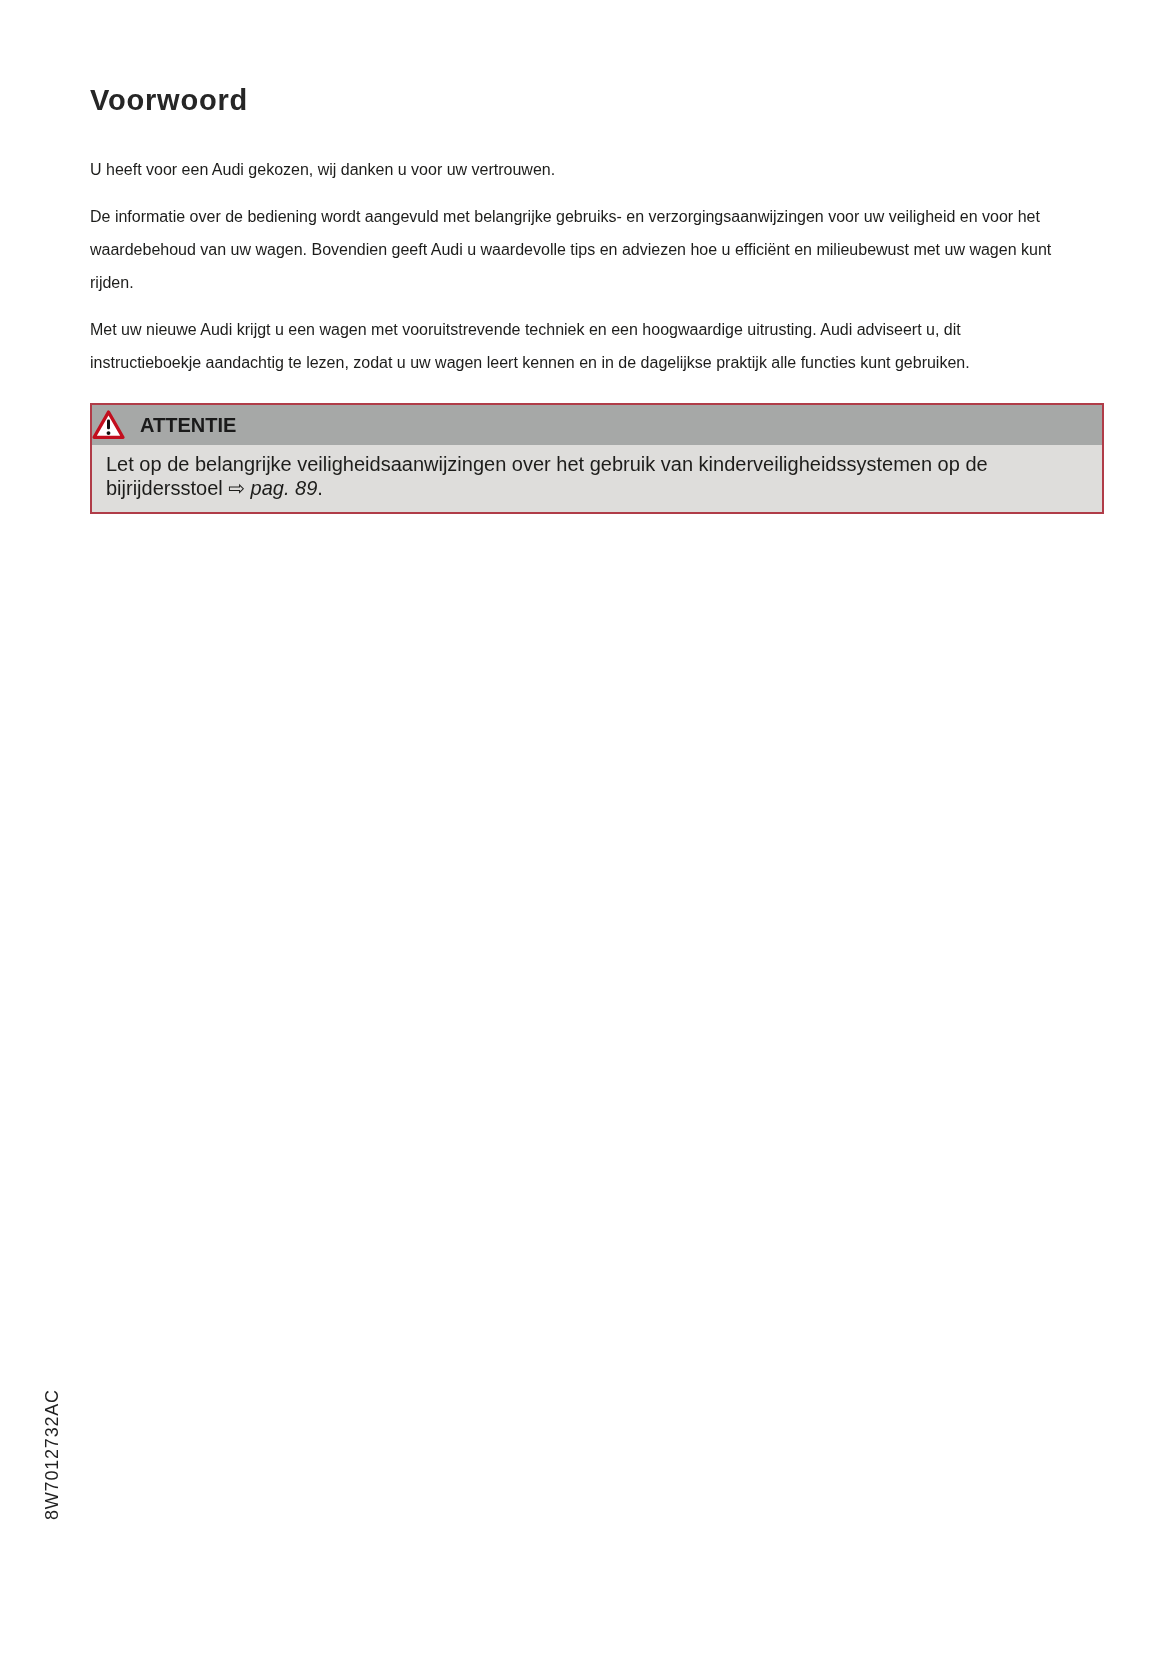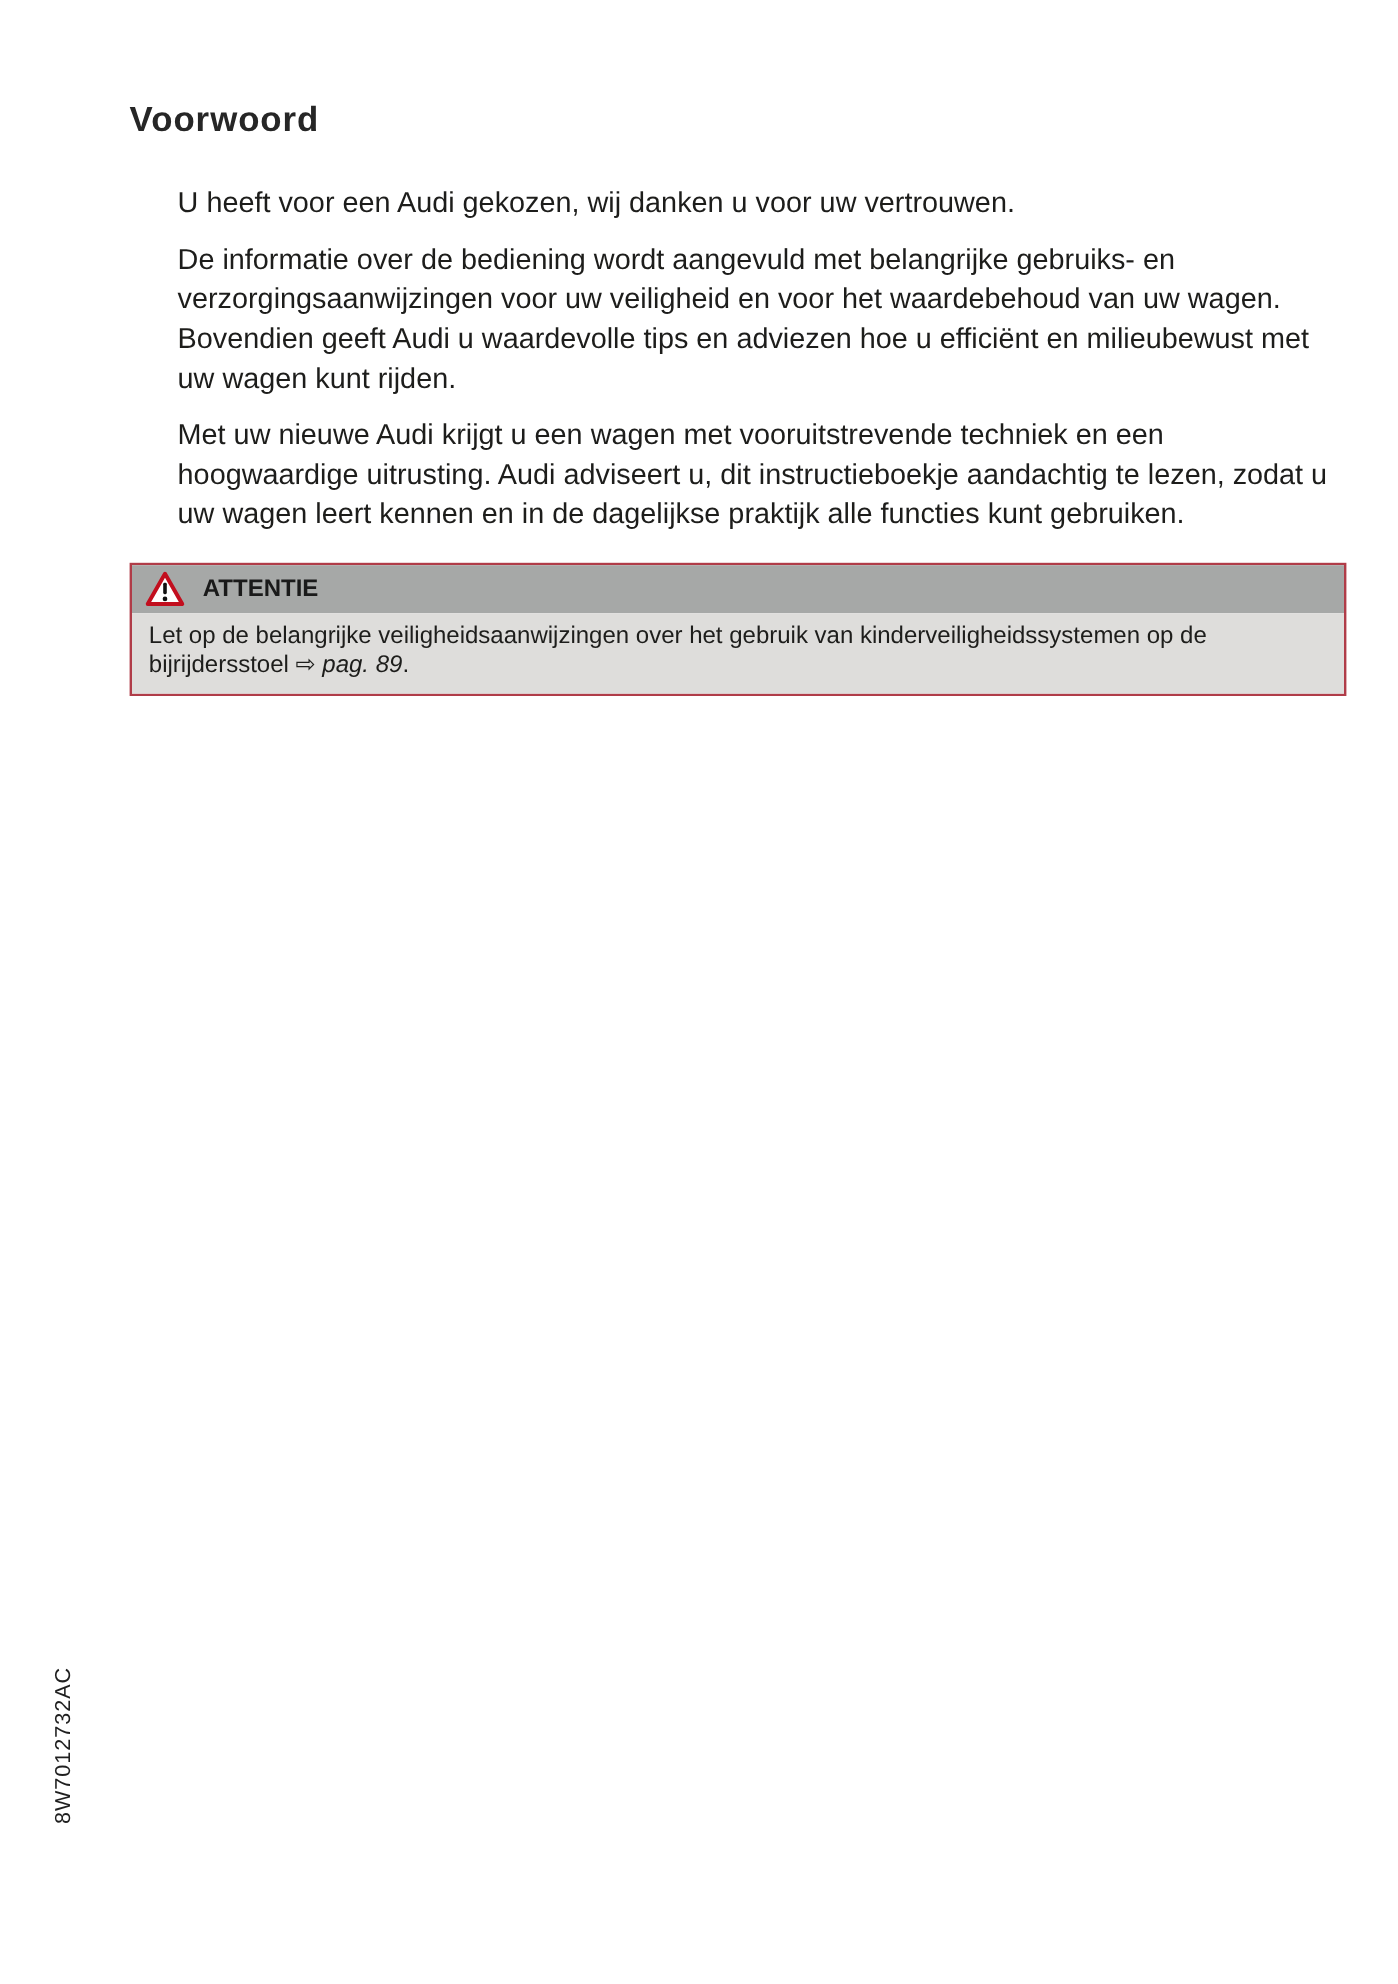--- a/index.html
+++ b/index.html
@@ -17,50 +17,48 @@
   }
   .page {
     position: relative;
     width: 1165px;
     height: 1653px;
     background: #ffffff;
     overflow: hidden;
   }
   .content {
     position: absolute;
-    left: 108px;
+    left: 90px;
     top: 84px;
     width: 1014px;
   }
   h1.title {
     font-size: 29px;
     font-weight: 700;
     letter-spacing: 0.8px;
     color: #262626;
     margin-bottom: 36px;
   }
   p.para {
     width: 962px;
-    font-size: 24px;
+    font-size: 16px;
     line-height: 33px;
     margin-bottom: 14px;
     color: var(--text-color);
-    margin-left: 40px;
   }
   .warning-box {
     margin-top: 24px;
     width: 1014px;
     border: 2px solid var(--warning-border);
   }
   .warning-header {
     display: flex;
     align-items: center;
     gap: 15px;
     height: 40px;
-    padding-left: 11px;
     background: var(--warning-header-bg);
   }
   .warning-icon { display: inline-flex; width: 33px; height: 30px; }
   .warning-icon svg { width: 33px; height: 30px; }
   .warning-title {
     font-size: 20px;
     font-weight: 700;
     color: #1a1a1a;
   }
   .warning-body {

